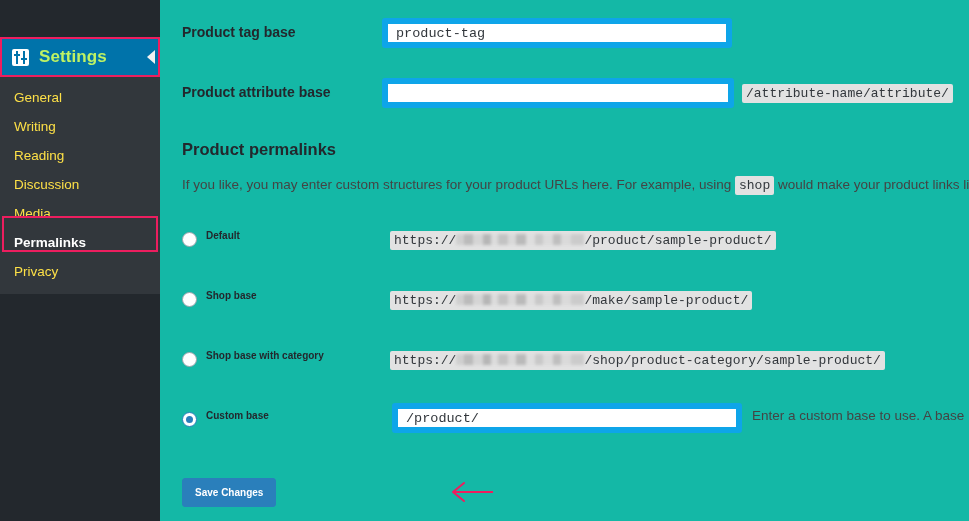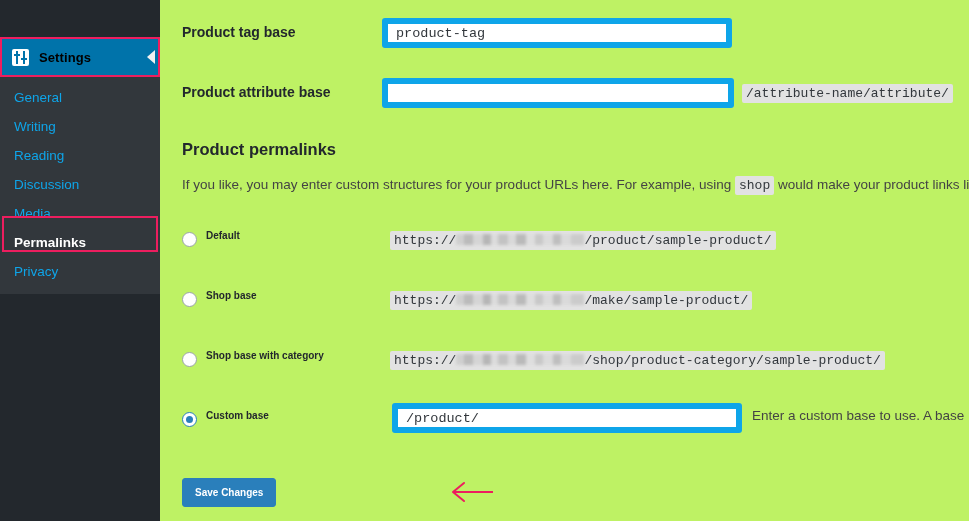--- a/index.html
+++ b/index.html
@@ -32,23 +32,23 @@
   .menu-settings {
     position: relative;
     height: 38px;
     background: #0073aa;
     display: flex;
     align-items: center;
     padding-left: 12px;
     color: #fff;
   }
   .menu-settings .label {
-    font-size: 13px;
-    font-weight: bold;
-    color: #000000;
+    font-size: 17px;
+    font-weight: bold;
+    color: #bef264;
     margin-left: 10px;
     letter-spacing: .1px;
   }
   .settings-glyph {
     width: 17px; height: 17px;
     background: #fff;
     border-radius: 2px;
     position: relative;
     flex: 0 0 auto;
   }
@@ -78,21 +78,21 @@
     border-right: 8px solid #f1f1f1;
   }
 
   #submenu {
     background: #32373c;
     padding: 7px 0 8px 0;
   }
   .submenu-item {
     padding: 6px 0 6px 14px;
     font-size: 13.5px;
-    color: #0ea5e9;
+    color: #fde047;
     line-height: 17px;
   }
   .submenu-item.current {
     color: #ffffff;
     font-weight: bold;
     background: #32373c;
   }
 
   
   .hl-box {
@@ -102,21 +102,21 @@
     z-index: 12;
   }
   #hl-settings { left: 0px;  top: 37px;  width: 160px; height: 40px; }
   #hl-permalinks { left: 2px; top: 216px; width: 156px; height: 36px; }
 
   
   #content {
     position: absolute;
     left: 160px; top: 0;
     width: 809px; height: 521px;
-    background: #bef264;
+    background: #14b8a6;
     overflow: hidden;
   }
 
   .row {
     position: absolute;
     left: 0;
     width: 809px;
     display: flex;
     align-items: flex-start;
   }

